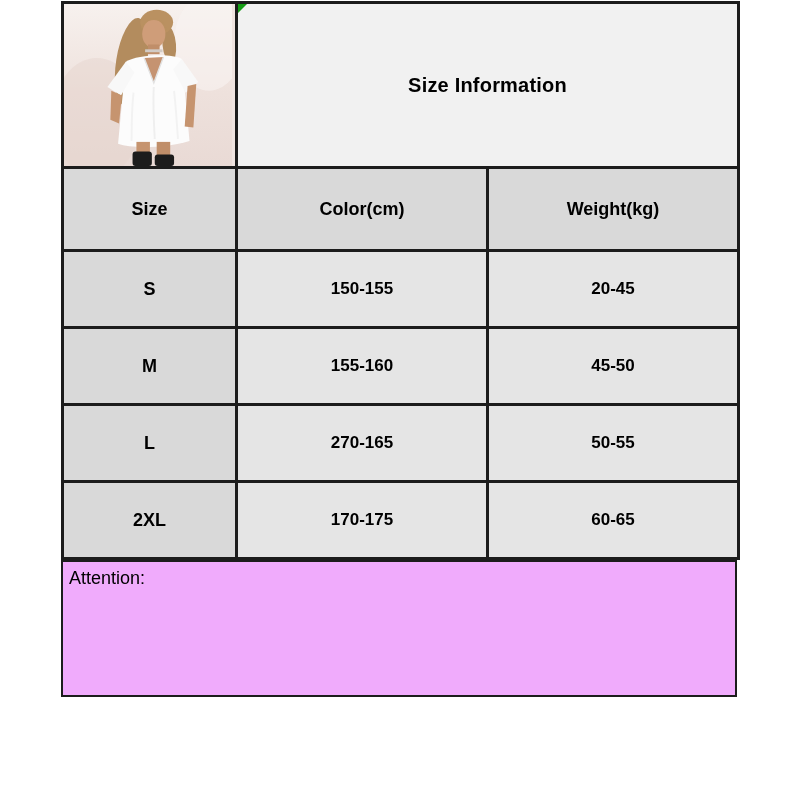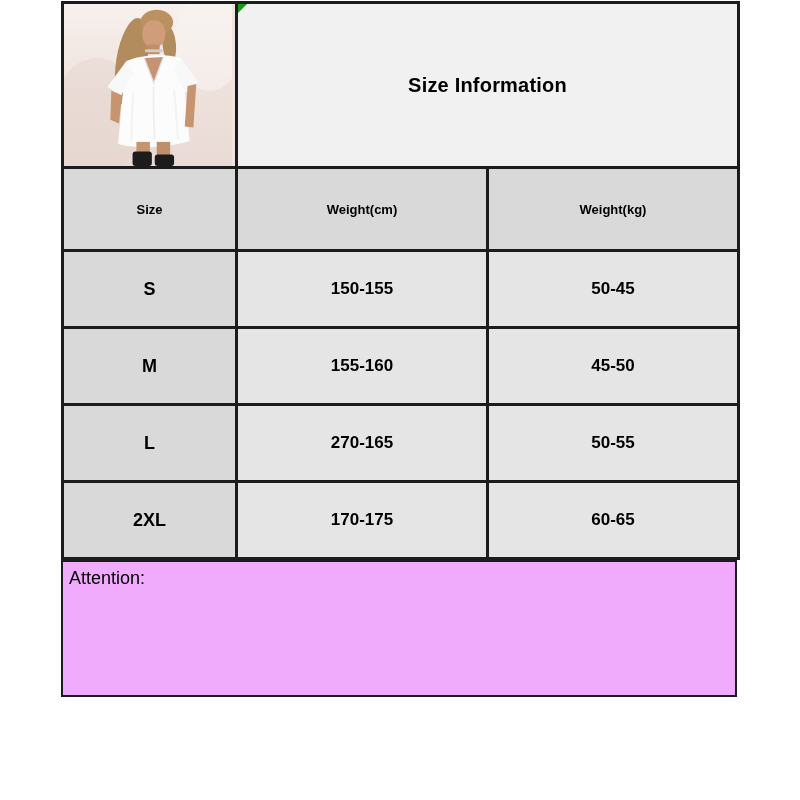--- a/index.html
+++ b/index.html
@@ -55,21 +55,21 @@
     position: absolute;
     left: 0;
     top: 0;
     width: 0;
     height: 0;
     border-top: 9px solid #149c14;
     border-right: 9px solid transparent;
   }
 
   tr.head-row { height: 83px; }
-  tr.head-row th { background: #d9d9d9; font-size: 13px; font-weight: bold; }
+  tr.head-row th { background: #d9d9d9; font-size: 18px; font-weight: bold; }
   th.size-head { font-size: 26px; }
 
   tr.data-row { height: 77px; }
   tr.data-row th { background: #d9d9d9; font-size: 18px; font-weight: bold; }
   tr.data-row td { background: #e5e5e5; font-size: 17px; font-weight: bold; }
 
   .attention {
     box-sizing: border-box;
     width: 676px;
     min-height: 137px;
@@ -137,28 +137,28 @@
             </svg>
           </td>
           <td class="title-cell" colspan="2">
             <span class="corner"></span>
             <span>Size Information</span>
           </td>
         </tr>
 
         <tr class="head-row">
           <th class="size-head">Size</th>
-          <th>Weight(cm)</th>
+          <th>Color(cm)</th>
           <th>Weight(kg)</th>
         </tr>
 
         <tr class="data-row">
           <th>S</th>
           <td>150-155</td>
-          <td>50-45</td>
+          <td>20-45</td>
         </tr>
         <tr class="data-row">
           <th>M</th>
           <td>155-160</td>
           <td>45-50</td>
         </tr>
         <tr class="data-row">
           <th>L</th>
           <td>270-165</td>
           <td>50-55</td>

